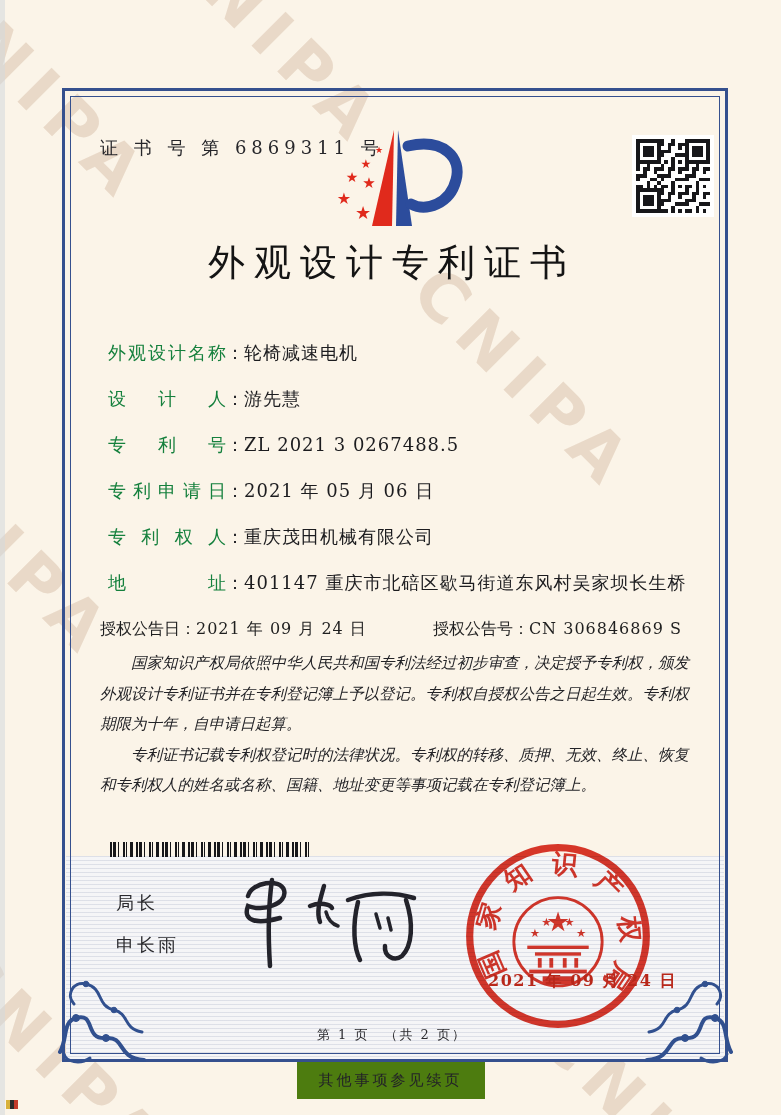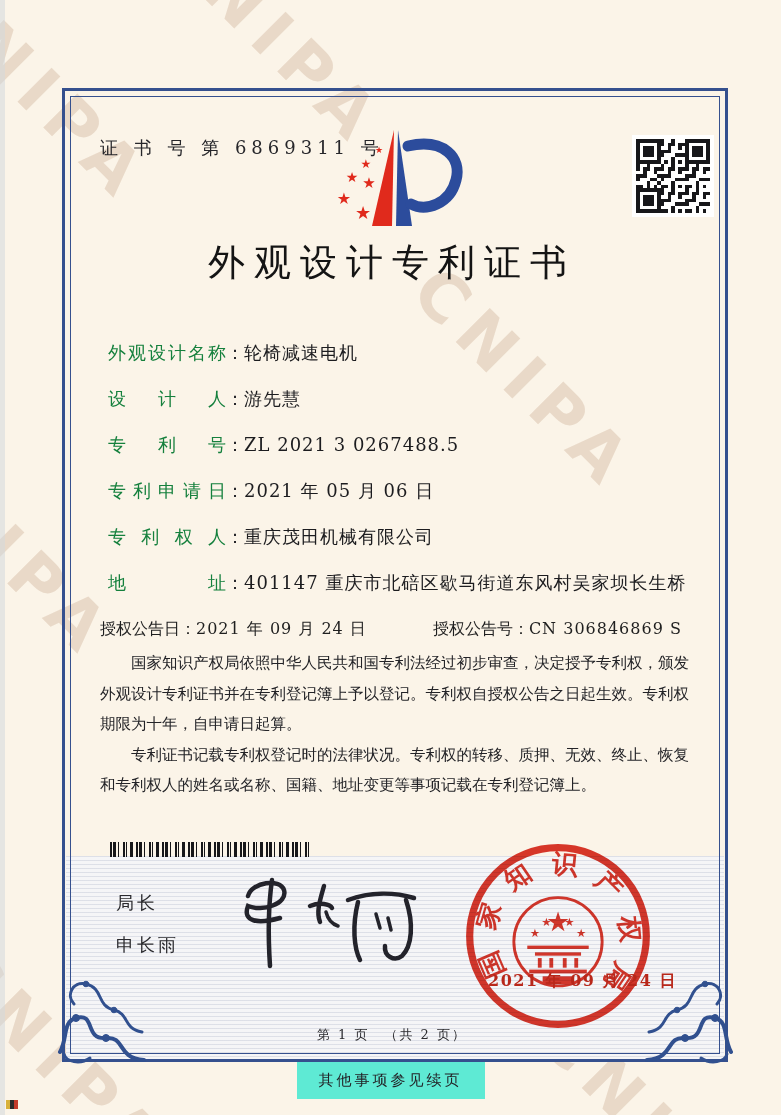--- a/index.html
+++ b/index.html
@@ -57,20 +57,21 @@
   }
   .field-colon{display:inline-block;color:#26262a;}
   .field-value{display:inline-block;margin-left:0;letter-spacing:1px;color:#1c1c1f;}
   .grant-row{left:100px;top:619px;z-index:4;font-size:16px;white-space:nowrap;}
   .grant-row .pair{display:inline-block;}
   .grant-row .gap{display:inline-block;width:66px;}
   
   .body-text{
     left:100px;top:648px;width:604px;z-index:4;
     font-size:15.5px;line-height:30.5px;color:#232327;
+    font-style:italic;
   }
   .body-text p{margin:0;text-indent:2em;}
   
   .barcode{
     left:110px;top:842px;width:202px;height:15px;z-index:4;
     background-image:repeating-linear-gradient(90deg,
       #17171a 0 2px, rgba(0,0,0,0) 2px 3px,
       #17171a 3px 6px, rgba(0,0,0,0) 6px 8px,
       #17171a 8px 9px,  rgba(0,0,0,0) 9px 13px,
       #17171a 13px 15px, rgba(0,0,0,0) 15px 16px,
@@ -95,21 +96,21 @@
   .flourish{z-index:6;}
   .fl-left{left:56px;top:972px;}
   .fl-right{left:645px;top:972px;}
   
   .page-info{
     left:62px;top:1026px;width:660px;z-index:5;text-align:center;
     font-size:13px;letter-spacing:2px;color:#2a2a2e;
   }
   .note-box{
     left:50%;top:1062px;transform:translateX(-50%);z-index:5;
-    background:#5eead4;padding:9px 22px;
+    background:#4d7c0f;padding:9px 22px;
     font-size:15px;letter-spacing:3px;color:#232327;white-space:nowrap;
   }
   
   .cal-mark{left:6px;top:1100px;z-index:2;display:flex;}
   .cal-mark i{display:block;width:4px;height:9px;}
 </style>
 </head>
 <body>
 
 <span class="wm" style="left:-34px;top:-36px">CNIPA</span>

